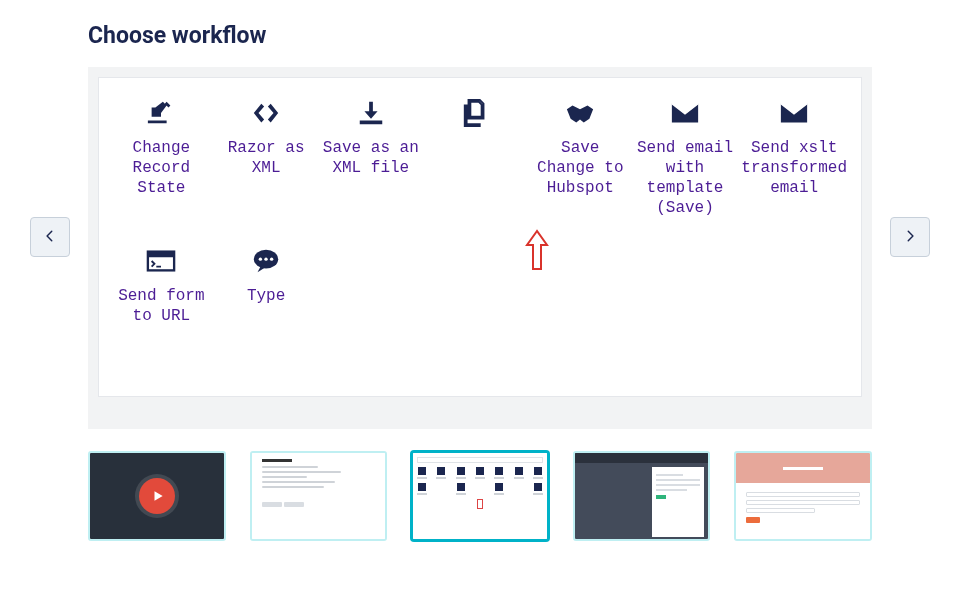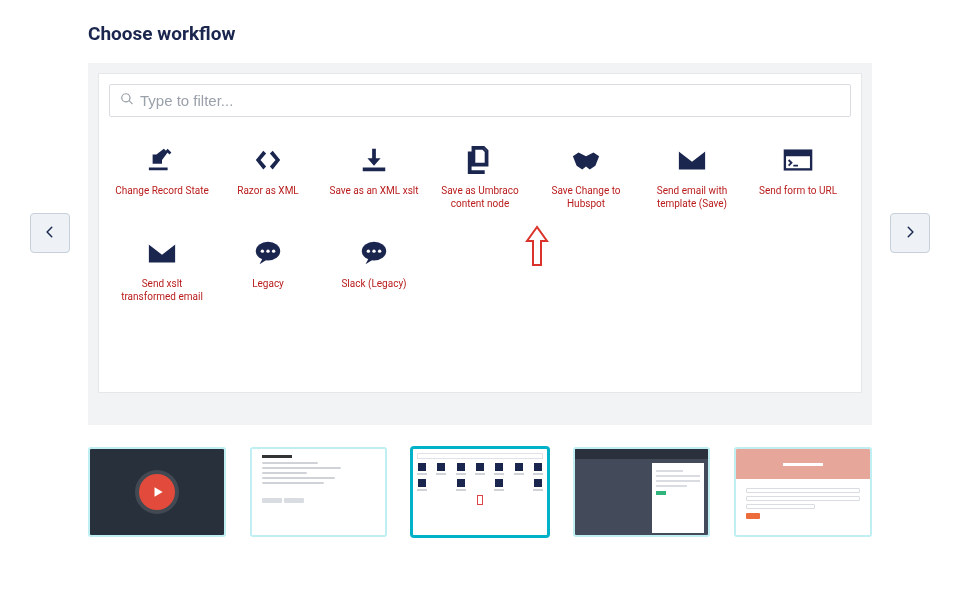--- a/index.html
+++ b/index.html
@@ -1,33 +1,33 @@
 <!DOCTYPE html>
 <html><head>
   <meta charset="utf-8">
   <style>
     * { margin: 0; padding: 0; box-sizing: border-box; }
     body { font-family: -apple-system, BlinkMacSystemFont, "Segoe UI", Roboto, Helvetica, Arial, sans-serif; background: #fff; color: #1b264f; width: 960px; height: 595px; overflow: hidden; }
-    .page-title { font-size: 19px; font-weight: 700; color: #1b264f; margin: 22px 0 18px 88px; }
+    .page-title { font-size: 23px; font-weight: 700; color: #1b264f; margin: 22px 0 18px 88px; }
     .carousel-wrap { position: relative; width: 100%; }
     .nav-btn { position: absolute; top: 150px; width: 40px; height: 40px; border: 1px solid #c7d0da; background: #eef2f6; border-radius: 4px; cursor: pointer; display: flex; align-items: center; justify-content: center; color: #1b264f; }
     .nav-btn.prev { left: 30px; }
     .nav-btn.next { right: 30px; }
     .nav-btn svg { width: 14px; height: 14px; }
     .panel-bg { margin: 0 88px; background: #f2f3f4; padding: 10px 10px 32px 10px; }
     .panel { background: #fff; border: 1px solid #e5e7eb; padding: 10px; min-height: 320px; }
     .filter-box { border: 1px solid #d9dde2; border-radius: 2px; padding: 6px 10px; display: flex; align-items: center; gap: 6px; color: #9aa1aa; margin-bottom: 18px; cursor: text; }
     .filter-box input { border: none; outline: none; flex: 1; font-size: 15px; color: #444; background: transparent; }
     .filter-box input::placeholder { color: #9aa1aa; }
     .filter-box svg { width: 14px; height: 14px; fill: #9aa1aa; }
     .grid { display: grid; grid-template-columns: repeat(7, 1fr); gap: 0; }
     .tile { text-align: center; padding: 8px 4px 18px 4px; cursor: pointer; }
     .tile .ic { height: 34px; display: flex; align-items: center; justify-content: center; margin-bottom: 8px; }
     .tile .ic svg { width: 30px; height: 28px; fill: #1b264f; }
-    .tile .lbl { font-size: 10px; line-height: 1.25; color: #b91c1c; }
+    .tile .lbl { font-size: 16px; line-height: 1.25; color: #4c1d95; font-family: Liberation Mono, monospace; }
     .arrow-anno { position: absolute; left: 523px; top: 162px; pointer-events: none; }
     .arrow-anno svg { width: 28px; height: 44px; }
     .thumbs { display: flex; gap: 24px; justify-content: center; margin-top: 22px; padding: 0 88px 18px; }
     .thumb { width: 148px; height: 90px; border: 2px solid #bfeff2; border-radius: 3px; background: #fff; overflow: hidden; cursor: pointer; position: relative; display: flex; align-items: center; justify-content: center; }
     .thumb.active { border-color: #00b2c8; box-shadow: 0 0 0 1px #00b2c8; }
     .thumb-inner { width: 100%; height: 100%; position: relative; }
     
     .thumb-video { background: #28303b; width: 100%; height: 100%; display: flex; align-items: center; justify-content: center; }
     .play-circle { width: 36px; height: 36px; border-radius: 50%; background: #e24a3b; display: flex; align-items: center; justify-content: center; box-shadow: 0 0 0 4px rgba(255,255,255,0.12); }
     .play-circle svg { width: 14px; height: 14px; fill: #fff; margin-left: 2px; }
@@ -74,28 +74,20 @@
   <button class="nav-btn next">
     <span>
       <svg viewBox="0 0 24 24">
           <path d="M9 4l8 8-8 8" stroke="#1b264f" stroke-width="2.5" fill="none" stroke-linecap="round" stroke-linejoin="round"></path>
         </svg>
     </span>
   </button>
 
   <div class="panel-bg">
     <div class="panel">
-      <div class="filter-box">
-        <span>
-          <svg viewBox="0 0 24 24">
-              <path d="M10 2a8 8 0 105.3 14l5.4 5.4 1.4-1.4-5.4-5.4A8 8 0 0010 2zm0 2a6 6 0 110 12 6 6 0 010-12z"></path>
-            </svg>
-        </span>
-        <input type="text" placeholder="Type to filter..." style="">
-      </div>
 
       <div class="grid">
 
         <div class="tile">
           <div class="ic">
             <svg viewBox="0 0 32 28">
                 <path d="M2 22h20v3H2zM6 18V8h4l8-6 4 4-6 8v4zM22 2l4 4-2 2-4-4z"></path>
               </svg>
           </div>
           <div class="lbl">Change Record State</div>
@@ -107,90 +99,77 @@
               </svg>
           </div>
           <div class="lbl">Razor as XML</div>
         </div>
         <div class="tile">
           <div class="ic">
             <svg viewBox="0 0 32 28">
                 <path d="M14 2h4v10h5l-7 8-7-8h5zM4 22h24v4H4z"></path>
               </svg>
           </div>
-          <div class="lbl">Save as an XML xslt</div>
+          <div class="lbl">Save as an XML file</div>
         </div>
         <div class="tile">
           <div class="ic">
             <svg viewBox="0 0 32 28">
                 <path d="M8 0h12l4 4v16H8zM10 2v16h12V5l-3-3zM4 6h2v20h14v2H4z" fill="none" stroke="#1b264f" stroke-width="2"></path>
               </svg>
           </div>
-          <div class="lbl">Save as Umbraco content node</div>
         </div>
         <div class="tile">
           <div class="ic">
             <svg viewBox="0 0 32 28">
                 <path d="M2 10l6-4 8 4 8-4 6 4-4 10-6 4-4-3-4 3-6-4z"></path>
               </svg>
           </div>
           <div class="lbl">Save Change to Hubspot</div>
         </div>
         <div class="tile">
           <div class="ic">
             <svg viewBox="0 0 32 24">
                 <path d="M2 2h28v20H2zM2 2l14 11L30 2z" fill="#1b264f"></path>
                 <path d="M2 2l14 11L30 2" stroke="#fff" stroke-width="1.5" fill="none"></path>
               </svg>
           </div>
           <div class="lbl">Send email with template (Save)</div>
         </div>
 
+        <div class="tile">
+          <div class="ic">
+            <svg viewBox="0 0 32 24">
+                <path d="M2 2h28v20H2zM2 2l14 11L30 2z" fill="#1b264f"></path>
+                <path d="M2 2l14 11L30 2" stroke="#fff" stroke-width="1.5" fill="none"></path>
+              </svg>
+          </div>
+          <div class="lbl">Send xslt transformed email</div>
+        </div>
         <div class="tile">
           <div class="ic">
             <svg viewBox="0 0 32 24">
                 <rect x="2" y="2" width="28" height="20" fill="none" stroke="#1b264f" stroke-width="2.5"></rect>
                 <rect x="2" y="2" width="28" height="6" fill="#1b264f"></rect>
                 <path d="M6 12l3 3-3 3M11 18h5" stroke="#1b264f" stroke-width="2" fill="none"></path>
               </svg>
           </div>
           <div class="lbl">Send form to URL</div>
-        </div>
-        <div class="tile">
-          <div class="ic">
-            <svg viewBox="0 0 32 24">
-                <path d="M2 2h28v20H2zM2 2l14 11L30 2z" fill="#1b264f"></path>
-                <path d="M2 2l14 11L30 2" stroke="#fff" stroke-width="1.5" fill="none"></path>
-              </svg>
-          </div>
-          <div class="lbl">Send xslt transformed email</div>
         </div>
         <div class="tile">
           <div class="ic">
             <svg viewBox="0 0 32 28">
                 <ellipse cx="16" cy="12" rx="13" ry="10" fill="#1b264f"></ellipse>
                 <path d="M10 20l-3 6 8-5z" fill="#1b264f"></path>
                 <circle cx="10" cy="12" r="1.8" fill="#fff"></circle>
                 <circle cx="16" cy="12" r="1.8" fill="#fff"></circle>
                 <circle cx="22" cy="12" r="1.8" fill="#fff"></circle>
               </svg>
           </div>
-          <div class="lbl">Legacy</div>
-        </div>
-        <div class="tile">
-          <div class="ic">
-            <svg viewBox="0 0 32 28">
-                <ellipse cx="16" cy="12" rx="13" ry="10" fill="#1b264f"></ellipse>
-                <path d="M10 20l-3 6 8-5z" fill="#1b264f"></path>
-                <circle cx="10" cy="12" r="1.8" fill="#fff"></circle>
-                <circle cx="16" cy="12" r="1.8" fill="#fff"></circle>
-                <circle cx="22" cy="12" r="1.8" fill="#fff"></circle>
-              </svg>
-          </div>
-          <div class="lbl">Slack (Legacy)</div>
+          <div class="lbl">Type</div>
         </div>
       </div>
     </div>
   </div>
 
   <div class="arrow-anno">
     <svg viewBox="0 0 28 44">
         <path d="M14 2 L4 16 L10 16 L10 40 L18 40 L18 16 L24 16 Z" fill="none" stroke="#d9332b" stroke-width="2"></path>
       </svg>
   </div>

